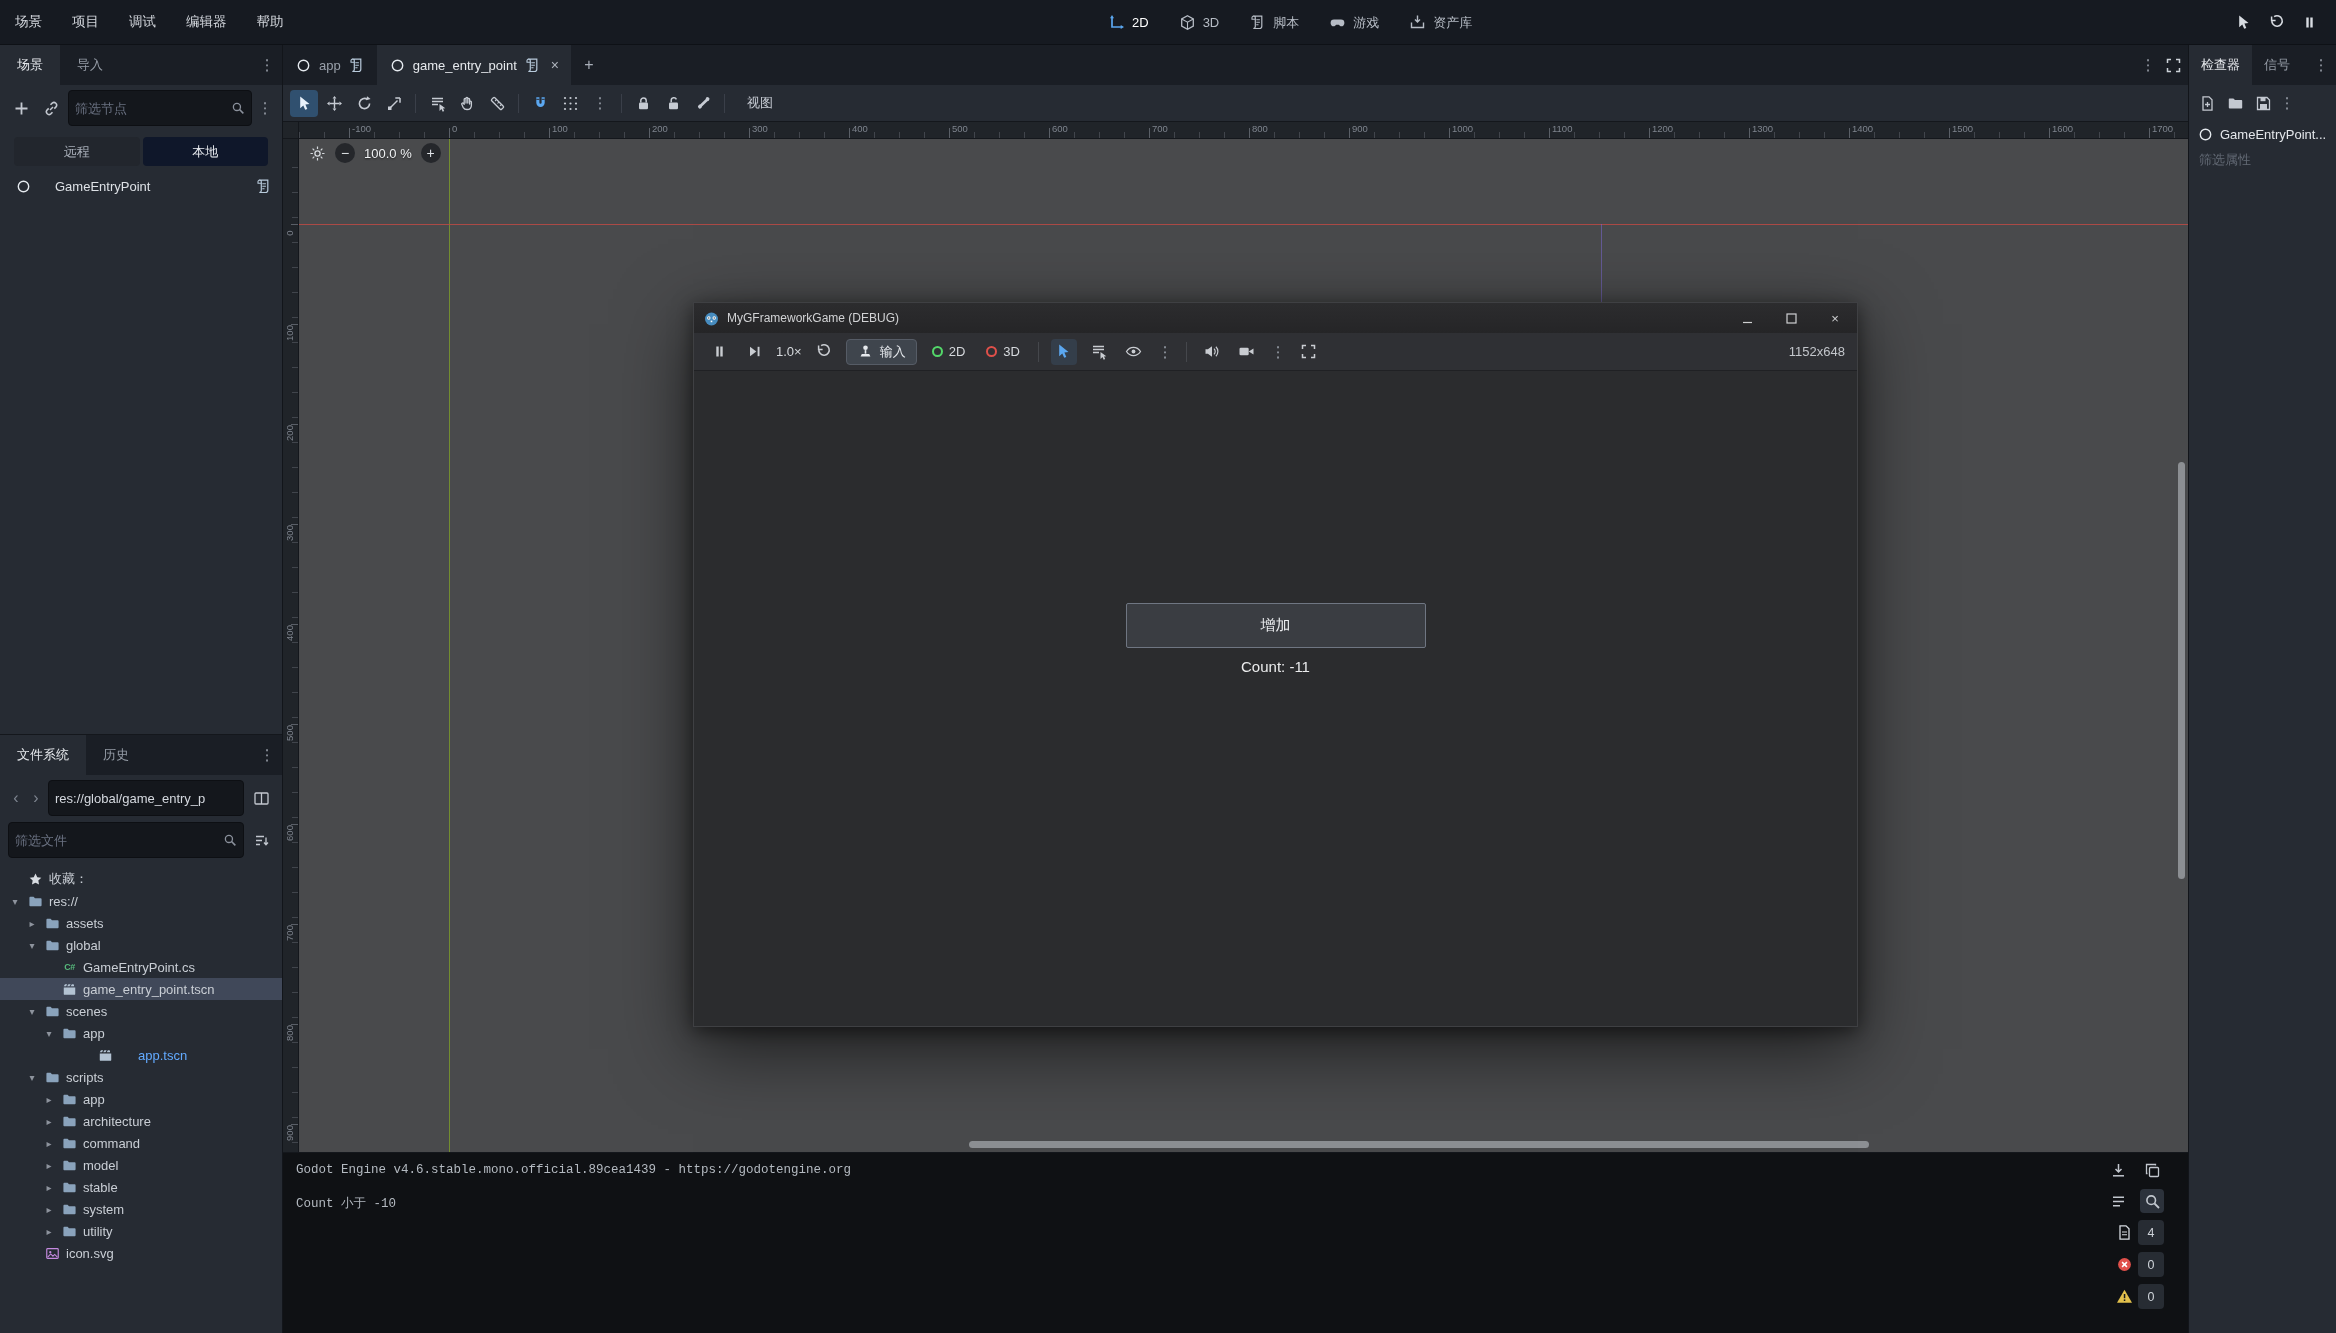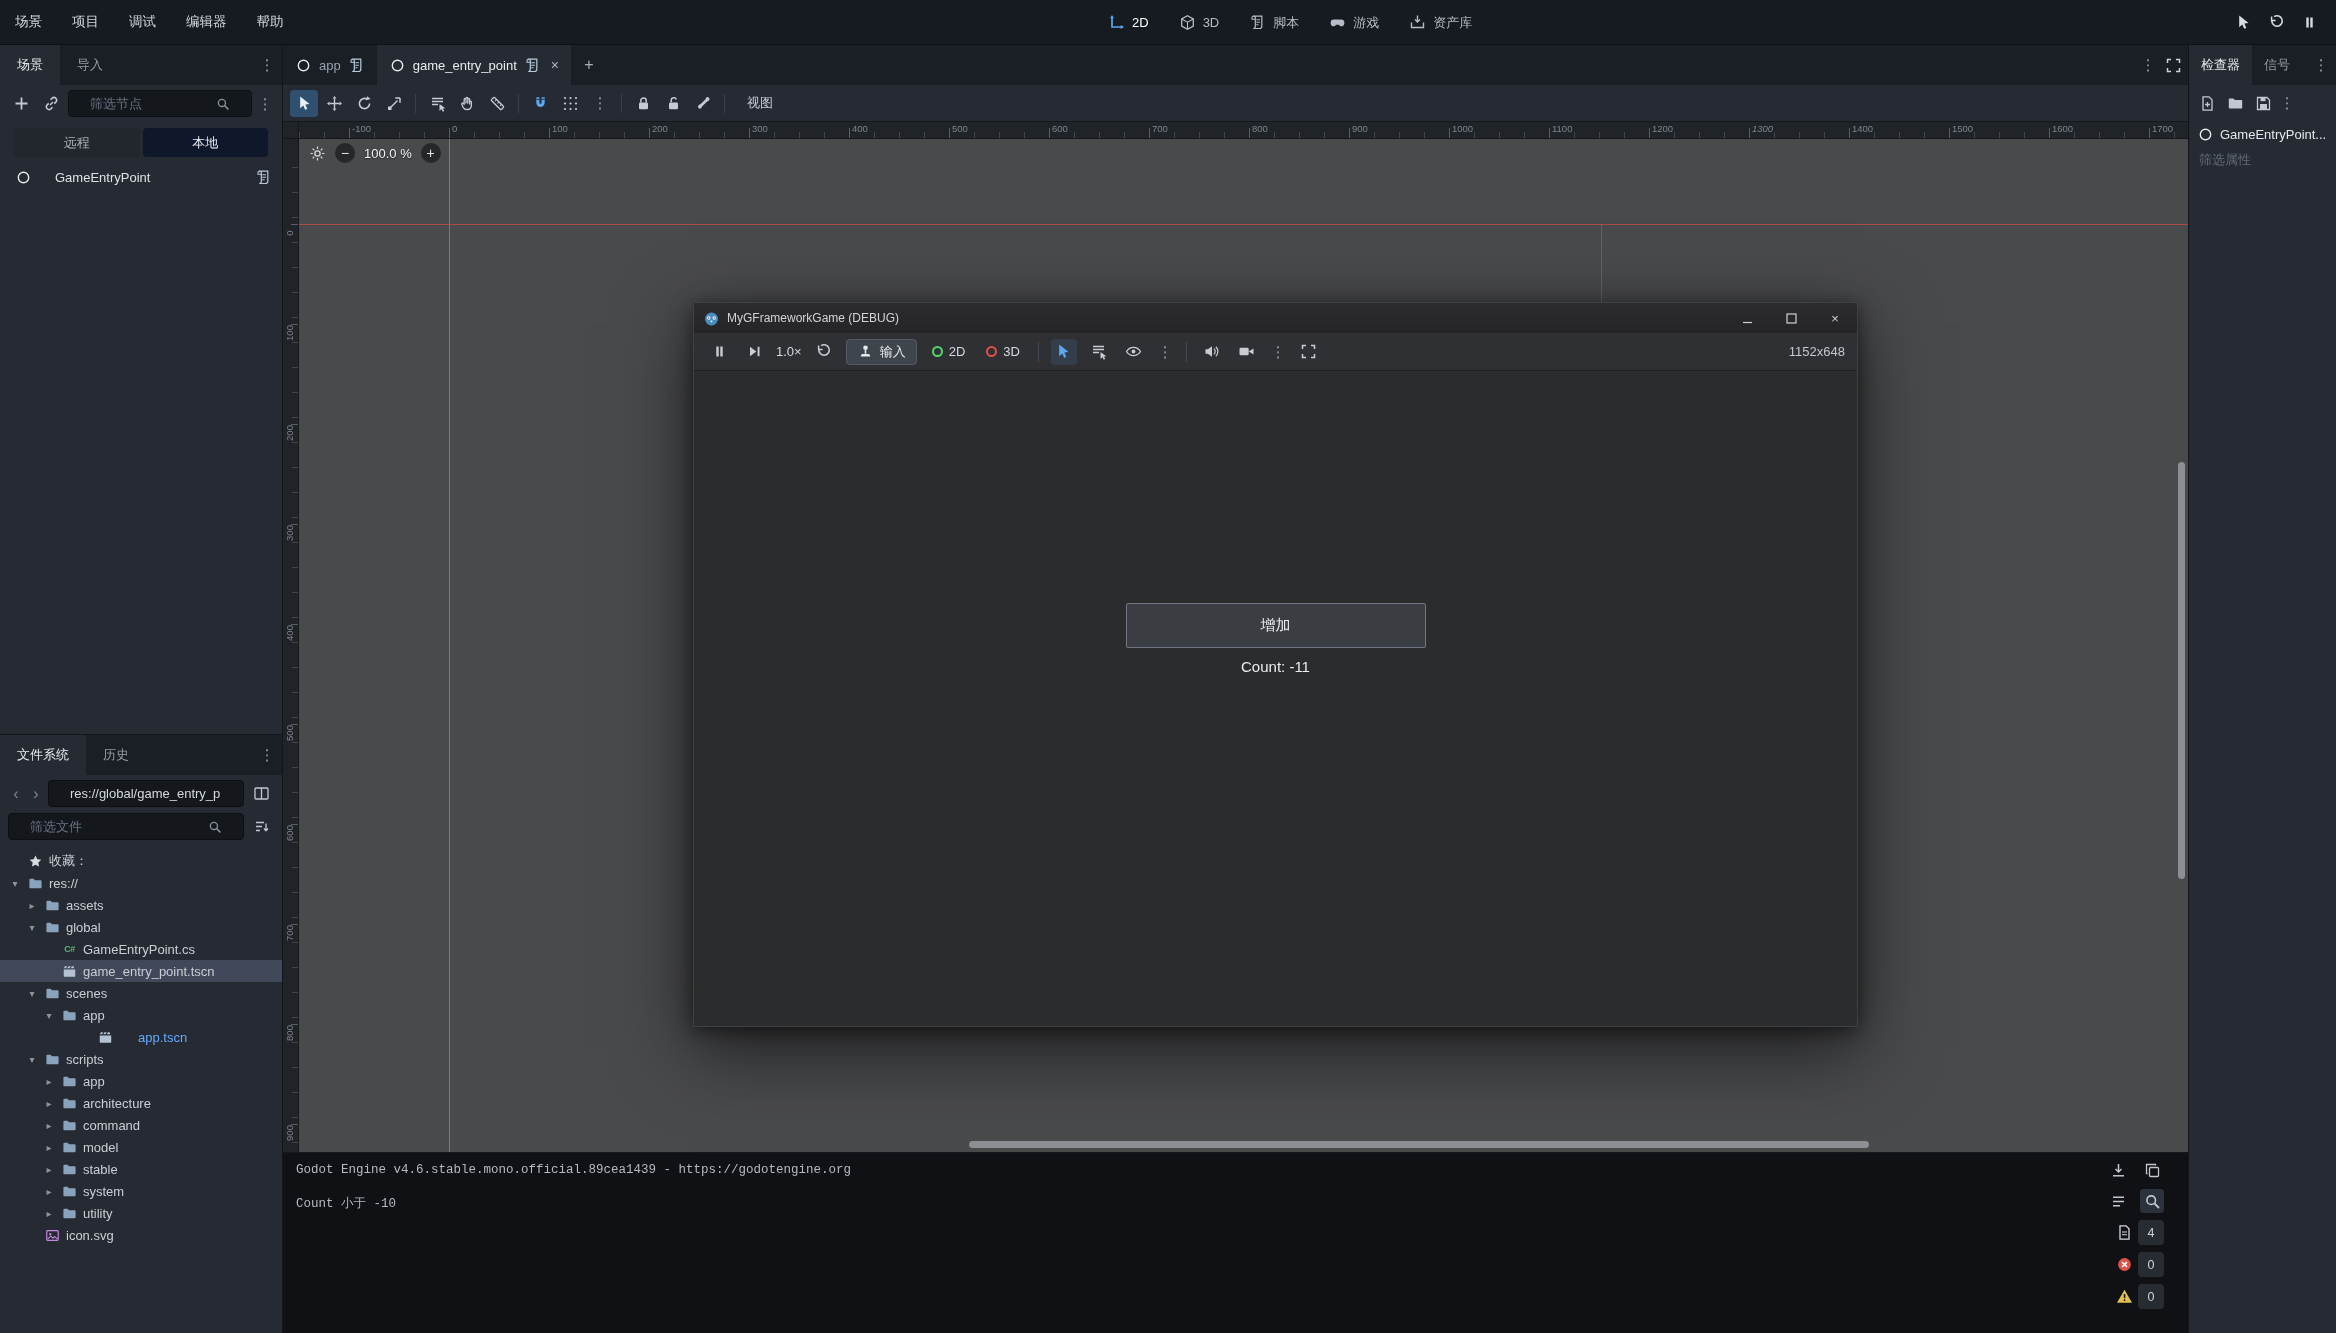--- a/index.html
+++ b/index.html
@@ -22,21 +22,21 @@
   
   .tabbar{height:40px;background:#1a1e25;display:flex;align-items:stretch;position:relative}
   .tab{padding:0 17px;display:flex;align-items:center;gap:7px;color:#959ca6;font-size:13px}
   .tab.active{background:#262b33;color:#e4e7eb}
   .tabbar .bar-end{margin-left:auto;display:flex;align-items:center;padding-right:6px;gap:8px}
 
   
   #left-dock{position:absolute;left:0;top:45px;width:283px;height:1288px;background:#262b33;border-right:1px solid #12151a}
   #scene-toolbar{display:flex;align-items:center;gap:4px;padding:5px 8px}
   .icon-btn{width:26px;height:26px;display:grid;place-items:center;color:#c3c8d0;border-radius:4px;flex:none}
-  .field{flex:1;height:27px;background:#14171c;border:1px solid #0d0f13;border-radius:4px;display:flex;align-items:center;padding:0 21px;gap:6px;min-width:0}
+  .field{flex:1;height:36px;background:#14171c;border:1px solid #0d0f13;border-radius:4px;display:flex;align-items:center;padding:0 6px;gap:6px;min-width:0}
   .field input{flex:1;background:transparent;border:0;outline:0;color:#d5d9df;min-width:0}
   .field input::placeholder{color:#697080}
   .field .ic{width:14px;height:14px;color:#8b919c}
   #remote-local{display:flex;gap:3px;margin:6px 14px 7px;height:29px}
   .seg-btn{flex:1;display:grid;place-items:center;border-radius:4px;color:#a8aeb8;background:#22262d}
   .seg-btn.active{background:#0f172a;color:#e9ecf0}
   #scene-tree-row{display:flex;align-items:center;gap:23px;height:27px;padding:0 10px 0 15px}
   #scene-tree-row .lbl{flex:1;color:#dde1e6}
 
   #fs-section{position:absolute;left:0;top:689px;right:0;bottom:0;display:flex;flex-direction:column;border-top:1px solid #14171c}
@@ -681,21 +681,21 @@
         <span class="rlab" style="left: 953px;">800</span>
         <div class="tickv" style="left: 1050px;"></div>
         <span class="rlab" style="left: 1053px;">900</span>
         <div class="tickv" style="left: 1150px;"></div>
         <span class="rlab" style="left: 1153px;">1000</span>
         <div class="tickv" style="left: 1250px;"></div>
         <span class="rlab" style="left: 1253px;">1100</span>
         <div class="tickv" style="left: 1350px;"></div>
         <span class="rlab" style="left: 1353px;">1200</span>
         <div class="tickv" style="left: 1450px;"></div>
-        <span class="rlab" style="left: 1453px; font-style: italic;">1300</span>
+        <span class="rlab" style="left: 1453px;">1300</span>
         <div class="tickv" style="left: 1550px;"></div>
         <span class="rlab" style="left: 1553px;">1400</span>
         <div class="tickv" style="left: 1650px;"></div>
         <span class="rlab" style="left: 1653px; text-align: right;">1500</span>
         <div class="tickv" style="left: 1750px;"></div>
         <span class="rlab" style="left: 1753px;">1600</span>
         <div class="tickv" style="left: 1850px;"></div>
         <span class="rlab" style="left: 1853px;">1700</span>
       </div>
     <div id="ruler-left">

